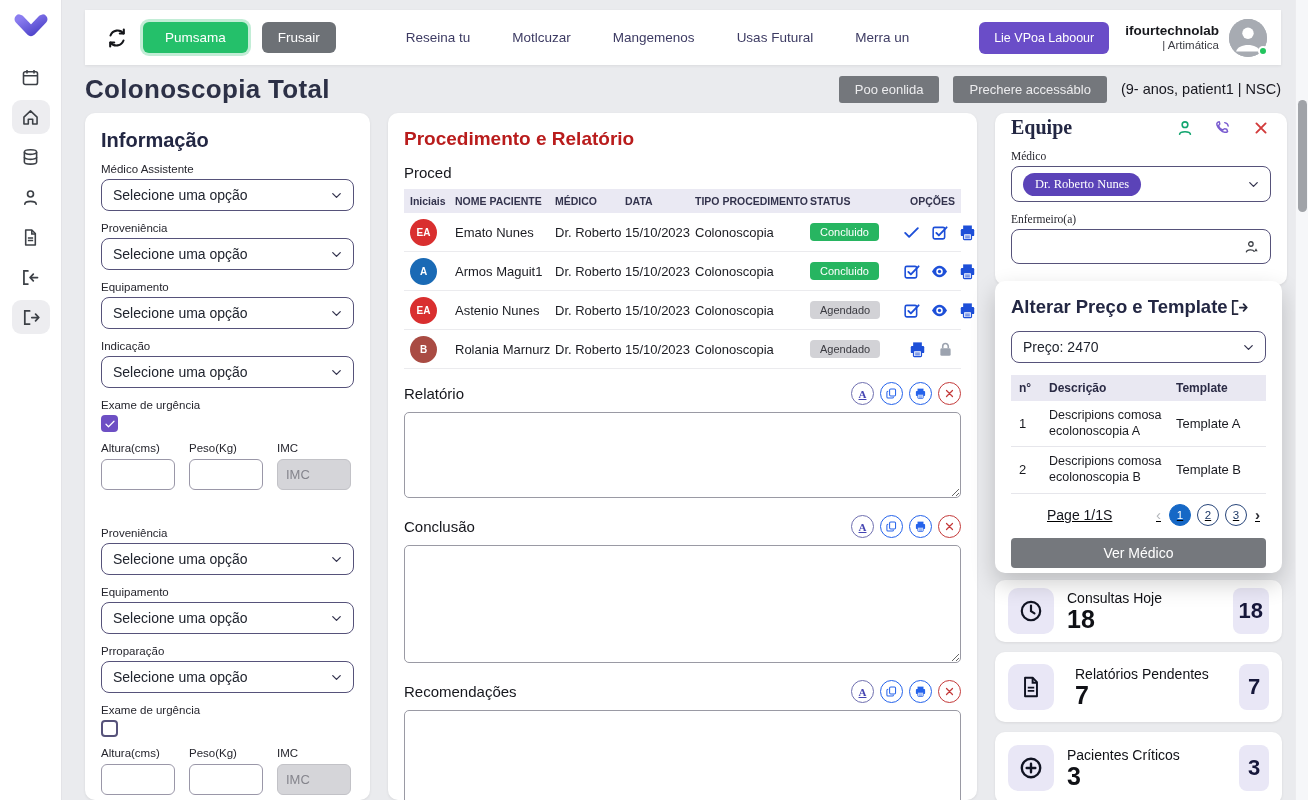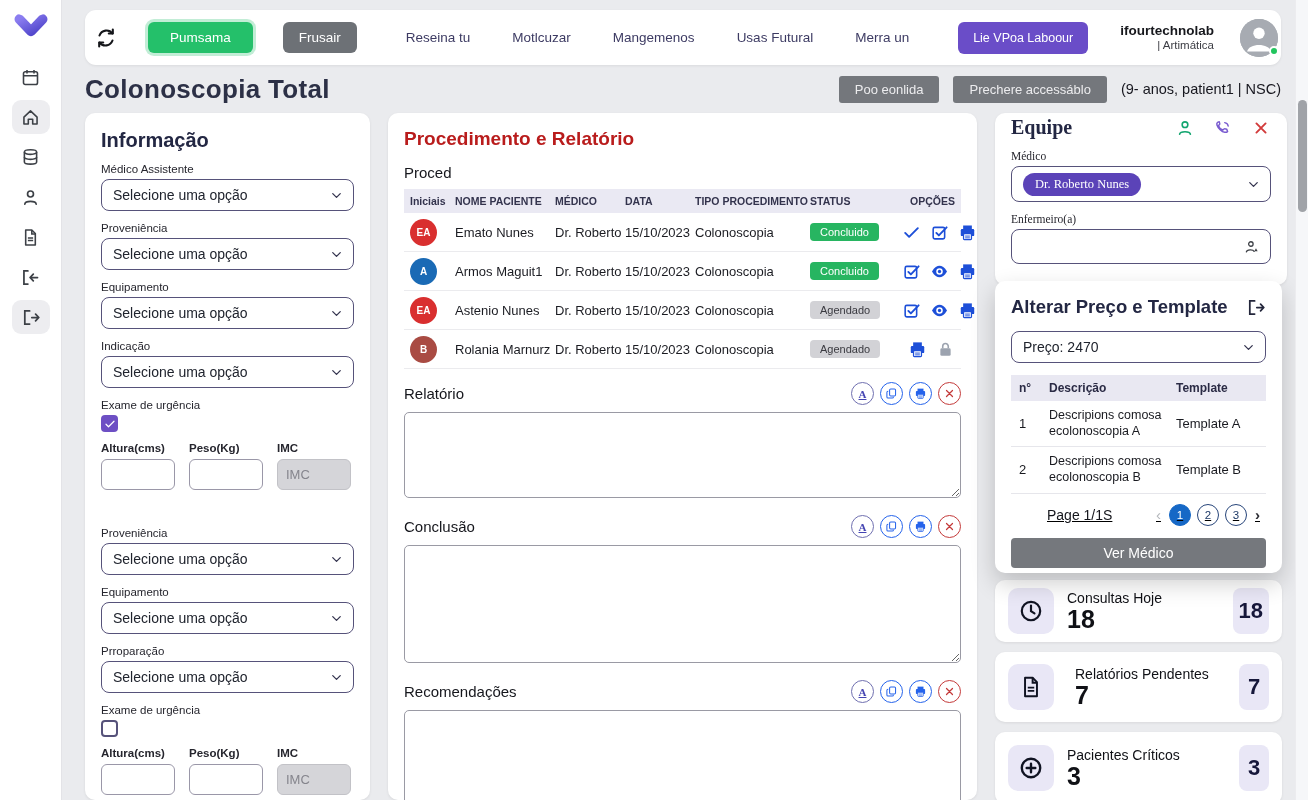--- a/index.html
+++ b/index.html
@@ -9,22 +9,22 @@
   
   .sidebar { position:absolute; left:0; top:0; width:62px; height:800px; background:#fff;
              border-right:1px solid #e3e3e7; display:flex; flex-direction:column; align-items:center; padding-top:12px; z-index:6; }
   .logo { width:34px; height:26px; margin-bottom:22px; }
   .snav { display:flex; flex-direction:column; align-items:center; gap:6px; }
   .sitem { width:38px; height:34px; border-radius:9px; display:flex; align-items:center; justify-content:center; color:#3c4046; cursor:pointer; }
   .sitem svg { width:21px; height:21px; }
   .sitem.active { background:#ededf0; }
 
   
-  .navbar { position:absolute; left:85px; top:10px; width:1196px; height:55px; background:#fff; border-radius:11px;
-            box-shadow:0 1px 3px rgba(0,0,0,.07); display:flex; align-items:center; padding:0 3px; z-index:5;gap:16px; }
+  .navbar { position:absolute; left:85px; top:10px; width:1196px; height:55px; background:#fff; border-radius:0;
+            box-shadow:0 1px 3px rgba(0,0,0,.07); display:flex; align-items:center; padding:0 14px; z-index:5; }
   .refresh { width:24px; height:24px; color:#15161a; margin:0 14px 0 6px; cursor:pointer; }
   .btn-green { background:#24c06a; color:#fff; border:none; border-radius:6px; padding:8px 22px; font-size:13.5px;
                box-shadow:0 0 0 3px rgba(36,192,106,.28); cursor:pointer; font-family:inherit; }
   .btn-gray { background:#6d7176; color:#fff; border:none; border-radius:6px; padding:8px 16px; font-size:13.5px; margin-left:14px; cursor:pointer; font-family:inherit; }
   .nlinks { display:flex; gap:42px; margin:0 auto; }
   .nlink { font-size:13.5px; color:#3d3b63; font-weight:500; cursor:pointer; white-space:nowrap; }
   .btn-purple { background:#6a4dc8; color:#fff; border:none; border-radius:6px; padding:9px 15px; font-size:12.5px; cursor:pointer; font-family:inherit; }
   .userbox { text-align:right; margin:0 10px 0 16px; line-height:1.2; }
   .uname { font-size:13.5px; font-weight:bold; color:#17181d; }
   .uorg { font-size:11.5px; color:#3c3d44; }
@@ -48,21 +48,21 @@
   .flabel { font-size:11.5px; color:#26262e; margin:11px 0 4px; }
   .select { height:32px; border:1px solid #56527a; border-radius:8px; display:flex; align-items:center; justify-content:space-between;
             padding:0 9px 0 11px; font-size:14px; color:#20242e; cursor:pointer; background:#fff; }
   .select svg { width:15px; height:15px; color:#33334e; flex:none; }
   .chk { width:17px; height:17px; border-radius:4px; margin-top:2px; cursor:pointer; }
   .chk.on { background:#6d4fc4; display:flex; align-items:center; justify-content:center; }
   .chk.on svg { width:12px; height:12px; color:#fff; }
   .chk.off { border:2px solid #56527a; background:#fff; }
   .metrics { display:flex; gap:14px; margin-top:2px; }
   .mcol { display:flex; flex-direction:column; }
-  .mcol .flabel { margin:8px 0 5px;font-weight:bold; }
+  .mcol .flabel { margin:8px 0 5px; }
   .tin { width:74px; height:31px; border:1px solid #9a97a8; border-radius:6px; font-size:13px; padding:0 8px; font-family:inherit; color:#222; }
   .tin.imc { background:#d5d5d9; border:1px solid #c2c2c7; color:#85858d; }
   .tin.imc::placeholder { color:#85858d; }
   .gap { height:26px; }
 
   
   .proc-card { left:388px; top:113px; width:589px; height:687px; padding:15px 16px; overflow:hidden; }
   .proc-title { font-size:19px; font-weight:600; color:#b91c1c; }
   .proc-tab { font-size:15px; color:#15161c; margin:14px 0 8px; }
   .thead, .prow { display:grid; grid-template-columns:45px 100px 70px 70px 115px 92px 1fr; align-items:center; padding:0 6px; }
@@ -94,21 +94,21 @@
   .ticon.green { color:#12a56f; }
   .ticon.purple { color:#7a5cd0; }
   .ticon.red { color:#d23b3b; }
   .pill { background:#5b43b8; color:#fff; border-radius:14px; padding:4px 12px; font-size:12.5px; }
   .nurse-input { height:35px; border:1px solid #56527a; border-radius:8px; display:flex; align-items:center; padding:0 9px; }
   .nurse-input input { border:none; outline:none; flex:1; font-size:13px; font-family:inherit; }
   .nurse-input svg { width:18px; height:18px; color:#3c3f45; }
 
   
   .price-card { left:995px; top:281px; width:287px; height:292px; padding:15px 16px; box-shadow:0 10px 24px rgba(0,0,0,.20); z-index:4; }
-  .pricehead { display:flex; align-items:center; justify-content:space-between; margin-bottom:13px; }
+  .pricehead { display:flex; align-items:center; margin-bottom:13px; }
   .pricehead .cardtitle { font-size:18.5px; }
   .exit-ic { width:21px; height:21px; color:#23263b; cursor:pointer; }
   .pthead, .ptrow { display:grid; grid-template-columns:30px 1fr 82px; align-items:center; }
   .pthead { background:#e9e8f2; height:26px; font-size:12px; font-weight:bold; color:#2b2b45; padding:0 8px; margin-top:12px; }
   .ptrow { padding:7px 8px; border-bottom:1px solid #e6e6eb; font-size:13px; color:#191a20; }
   .ptrow .desc { font-size:12.5px; line-height:1.25; padding-right:6px; }
   .pgrow { display:flex; align-items:center; margin-top:10px; padding:0 4px;text-decoration:underline; }
   .pglabel { font-size:14px; color:#14151b; margin-left:32px; }
   .pgctrls { margin-left:auto; display:flex; align-items:center; gap:6px; }
   .pgprev { color:#b3b6bb; font-size:15px; cursor:pointer; padding:0 2px; }

